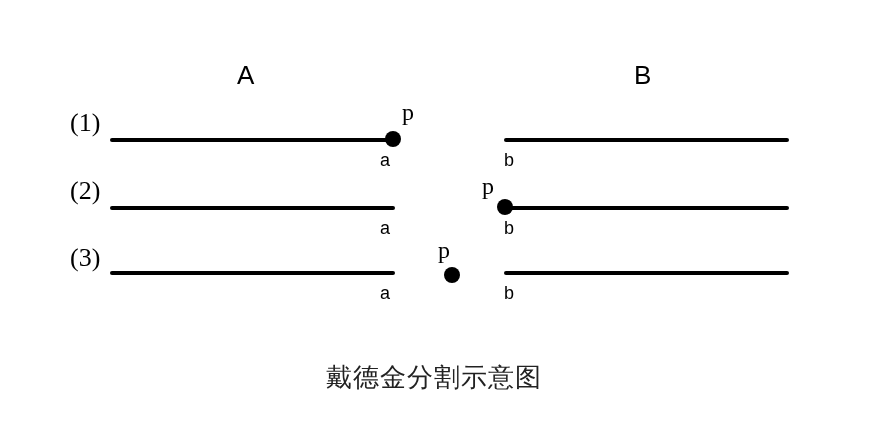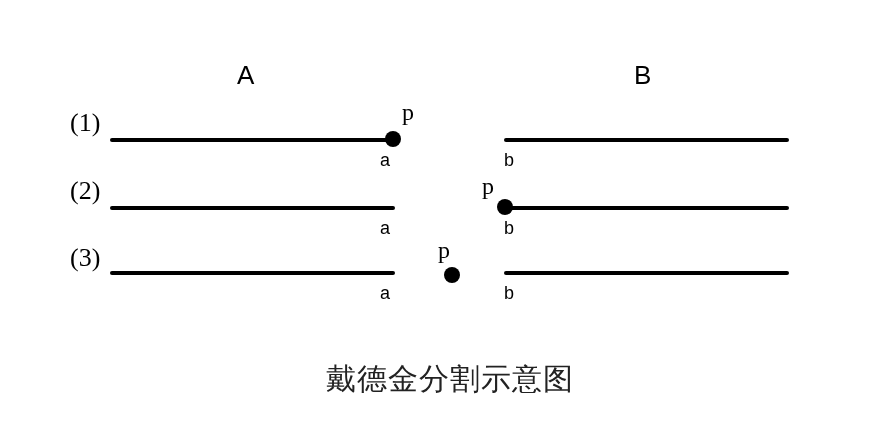--- a/index.html
+++ b/index.html
@@ -4,21 +4,21 @@
 <style>
   html, body { margin: 0; padding: 0; background: #ffffff; }
   #canvas { position: relative; width: 876px; height: 431px; background: #ffffff; overflow: hidden; }
   .lbl { position: absolute; color: #000; white-space: nowrap; line-height: 1; }
   .sans { font-family: "Liberation Sans", "DejaVu Sans", sans-serif; }
   .serif { font-family: "Liberation Serif", "DejaVu Serif", serif; }
   .head { font-size: 26px; }
   .rowlbl { font-size: 26px; }
   .pt { font-size: 24px; }
   .end { font-size: 18px; }
-  .caption { font-family: "DejaVu Sans", sans-serif; font-size: 30px; color: #222; letter-spacing: 1px; }
+  .caption { font-family: "DejaVu Sans", sans-serif; font-size: 26px; color: #222; letter-spacing: 1px; }
   .line { position: absolute; height: 4px; background: #000; border-radius: 2px; }
   .dot { position: absolute; width: 16px; height: 16px; border-radius: 50%; background: #000; }
 </style>
 </head>
 <body>
 
 <div id="canvas">
 
   <div class="lbl sans head" style="left:237px; top:62px;">A</div>
   <div class="lbl sans head" style="left:634px; top:62px;">B</div>

